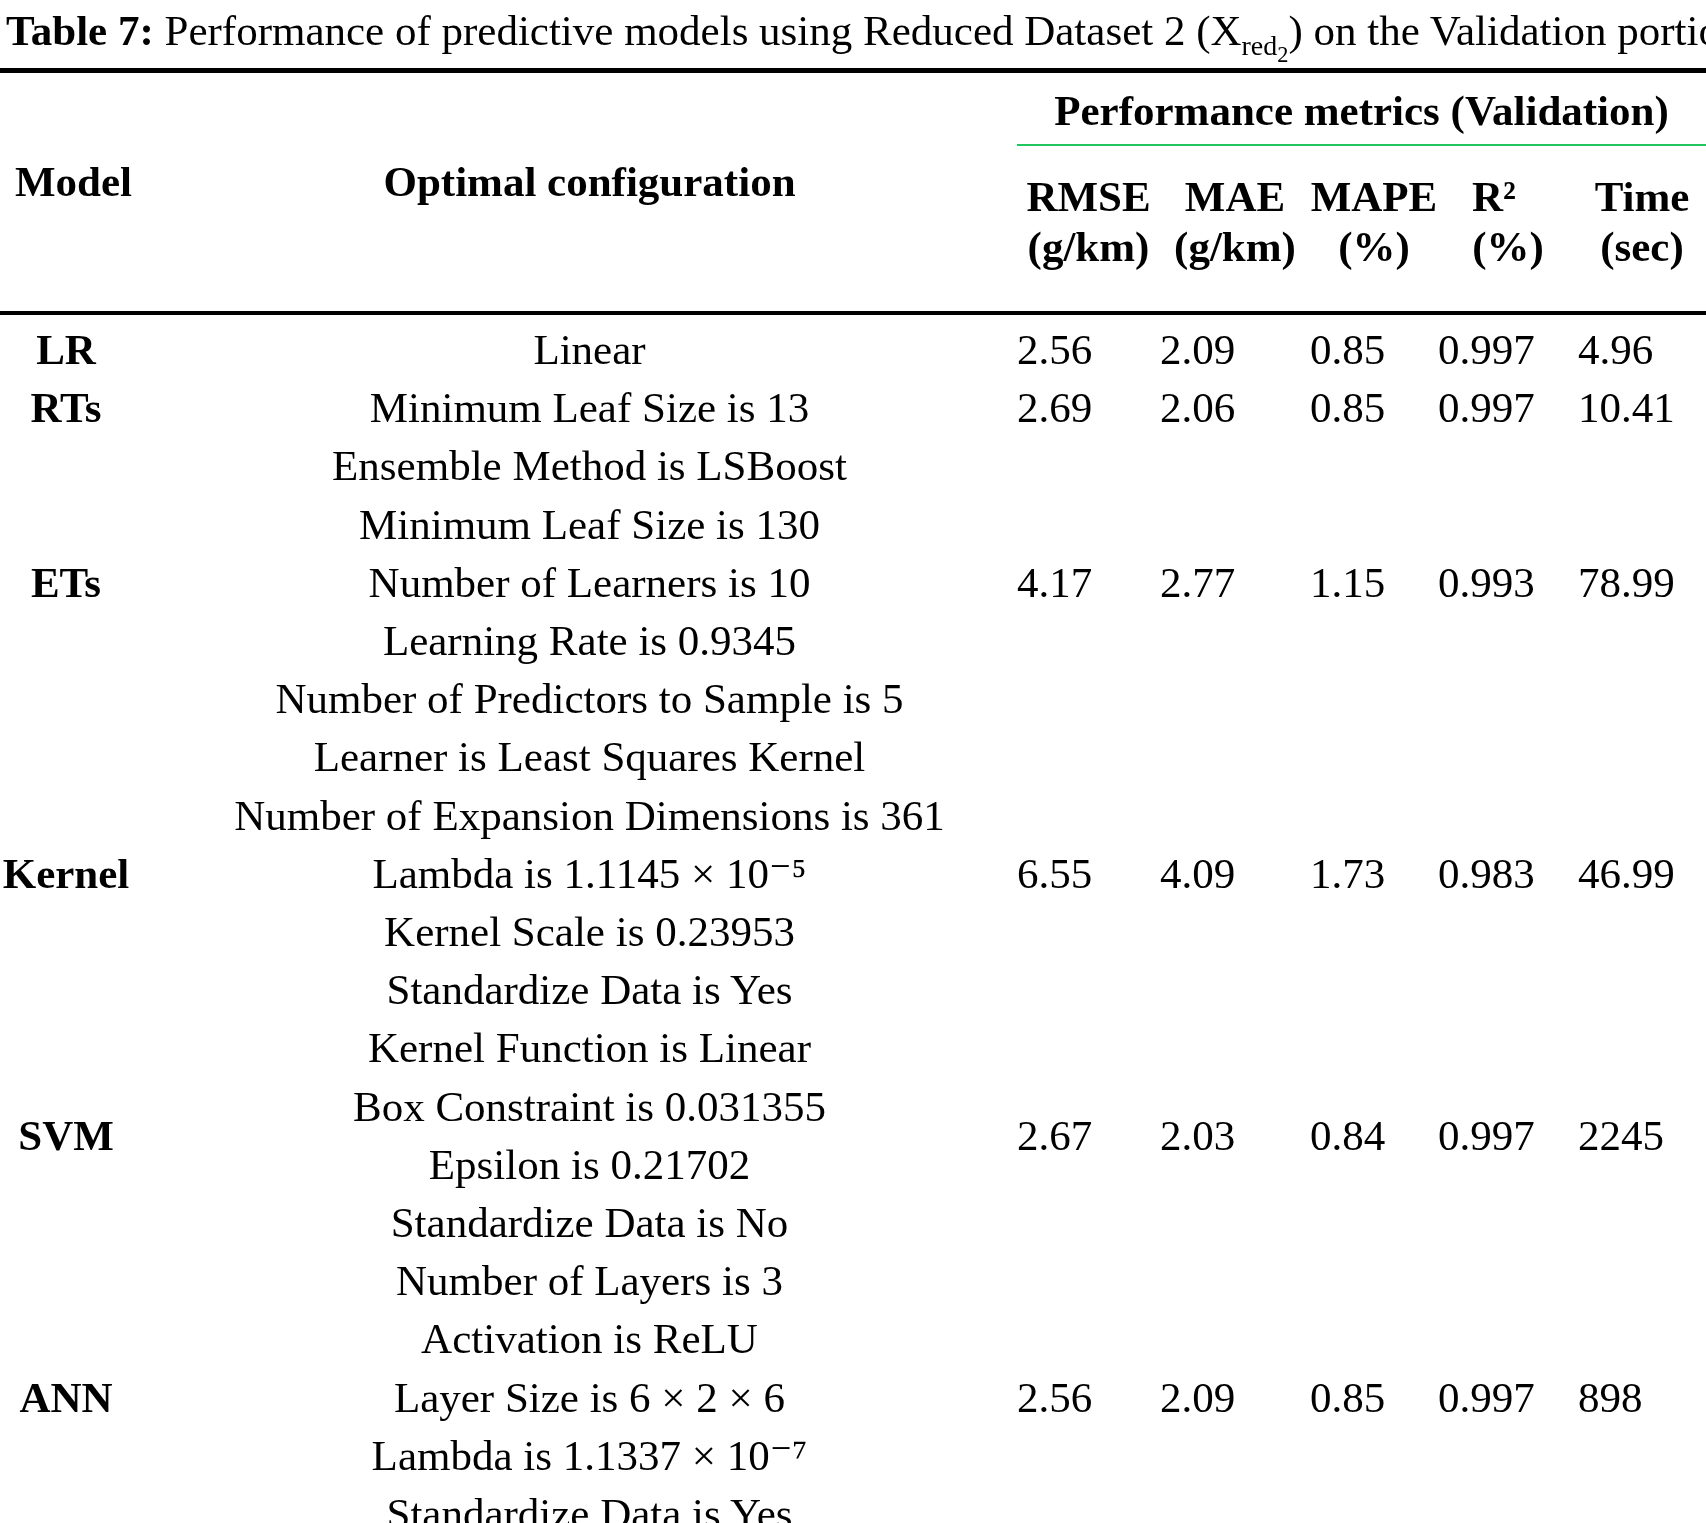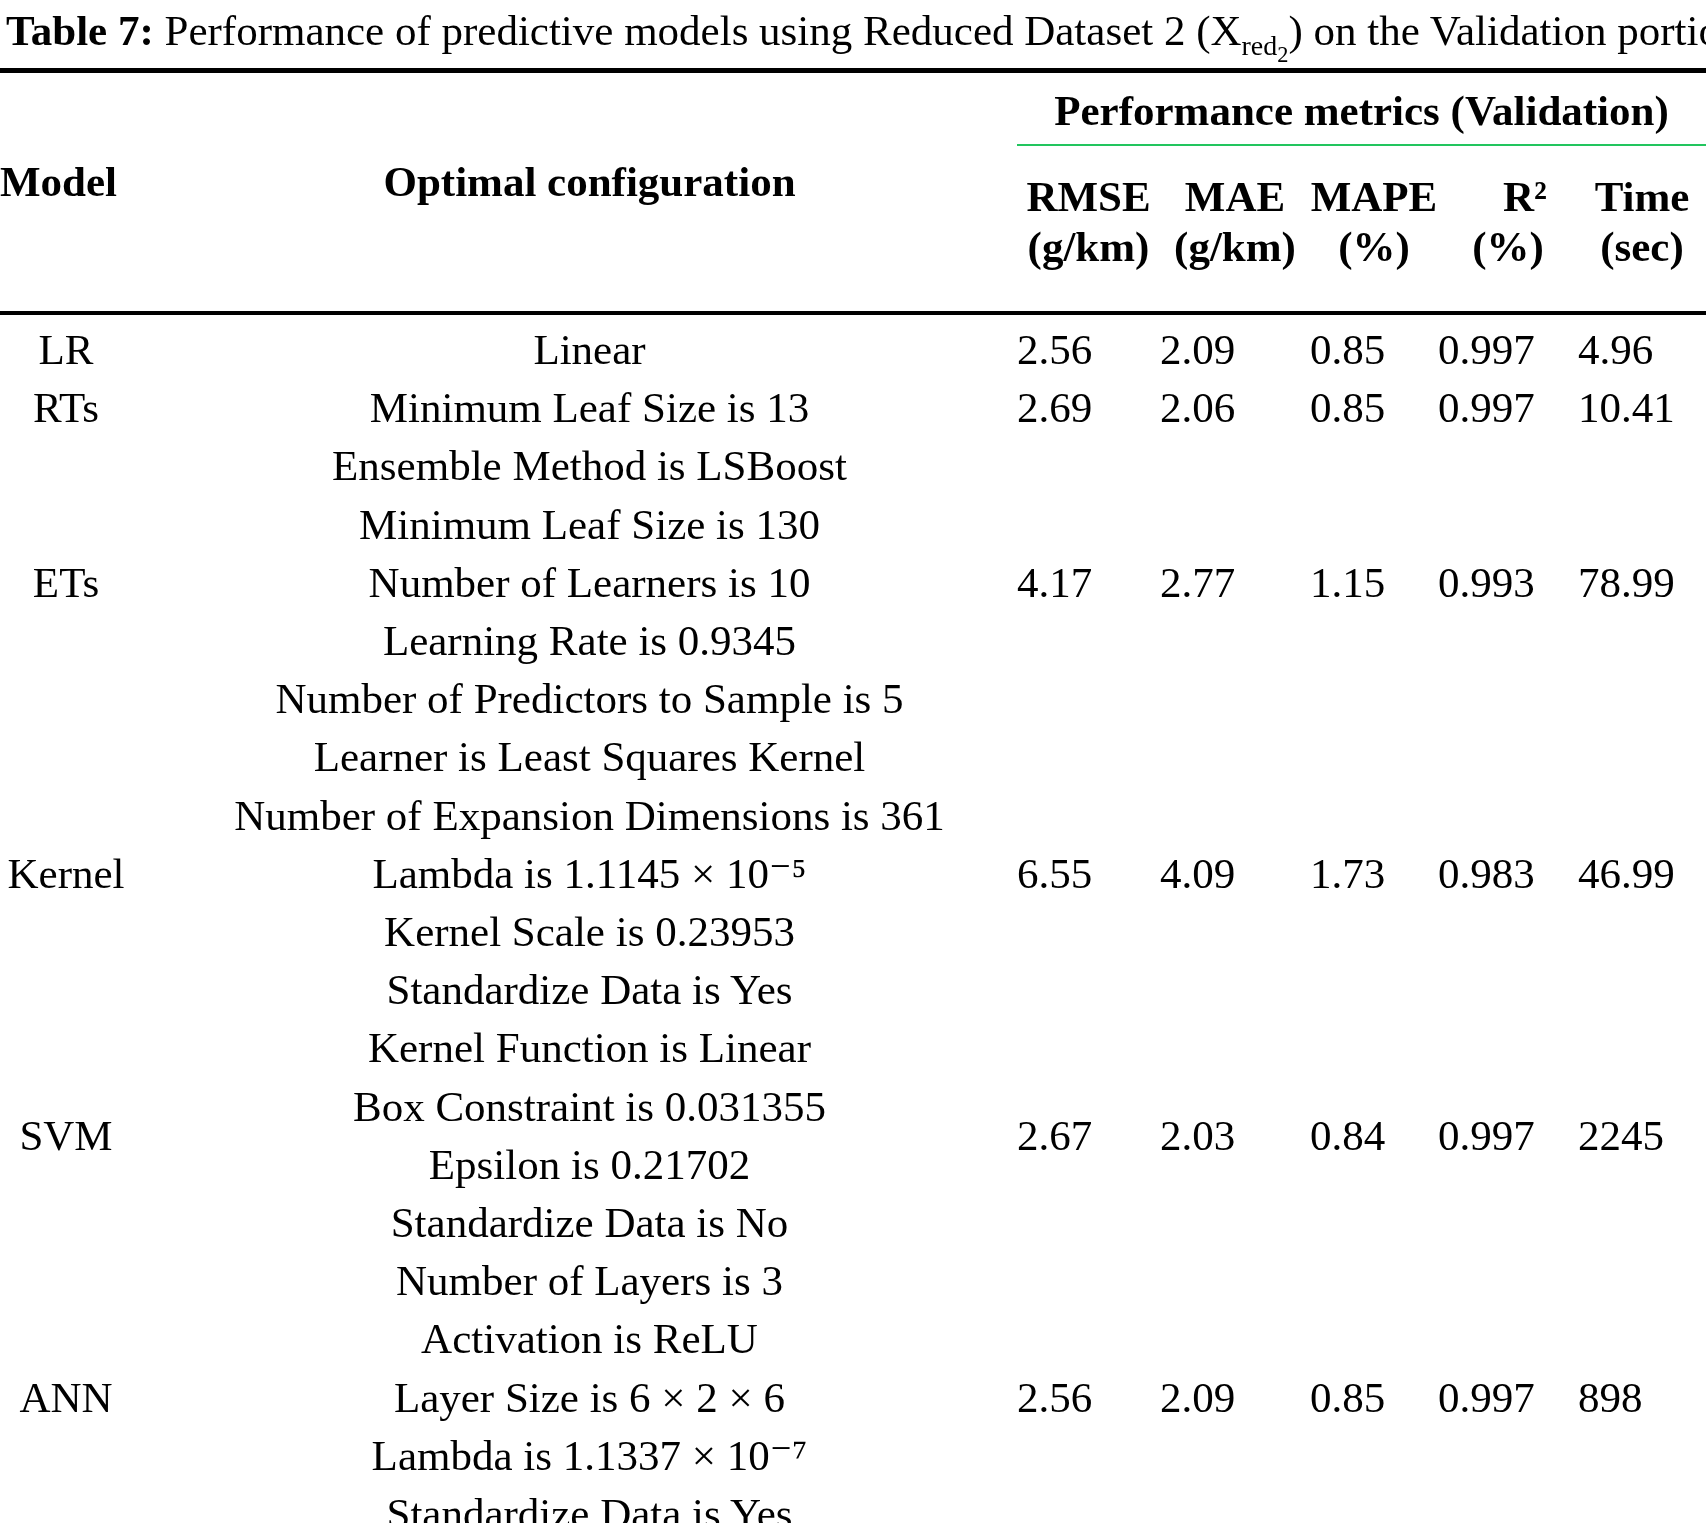--- a/index.html
+++ b/index.html
@@ -38,45 +38,45 @@
 
   thead { border-bottom: 4px solid #000; }
   thead th {
     font-weight: bold;
     font-size: 43px;
   }
   th.side-h {
     vertical-align: middle;
     padding-bottom: 22px;
   }
-  th.model-h { text-align: left; }
+  th.model-h { text-align: right; }
   th.config-h { text-align: center; padding-left: 30px; }
   th.metrics-group {
     height: 67px;
     vertical-align: middle;
     text-align: center;
     border-bottom: 2px solid #22c55e;
     padding-top: 4px;
   }
   tr.sub-h th {
     height: 139px;
     vertical-align: top;
     padding-top: 26px;
     text-align: center;
   }
   .hdr-line { line-height: 50px; }
-  .hdr-line.r2-name { text-align: center; padding-left: 34px; }
+  .hdr-line.r2-name { text-align: left; padding-left: 34px; }
 
   tbody td {
     font-size: 43px;
     line-height: 58.2px;
     vertical-align: middle;
   }
   tbody tr:first-child td { padding-top: 6px; }
-  td.model  { text-align: center; }
+  td.model  { text-align: center; font-weight: bold; }
   td.config { text-align: center; padding-left: 30px; }
   td.metric { }
 </style>
 </head>
 <body>
 
 <div class="page">
 
   <div class="caption">
     <span class="b">Table 7:</span><span> Performance of predictive models using Reduced Dataset 2 (X</span><sub class="sb"><span>red</span><sub class="sb2">2</sub></sub><span>) on the Validation portion</span>

